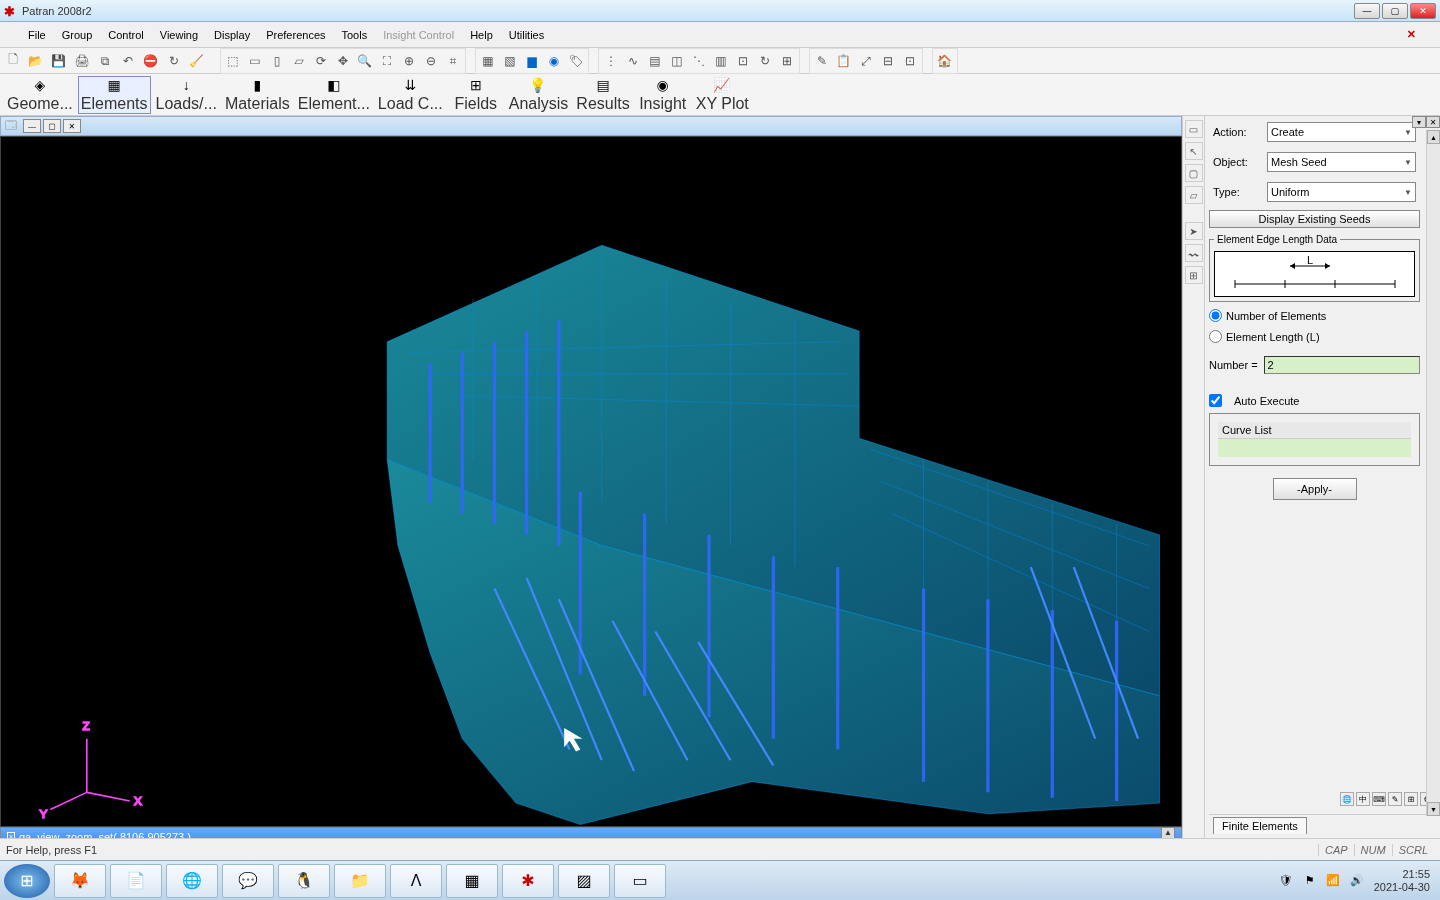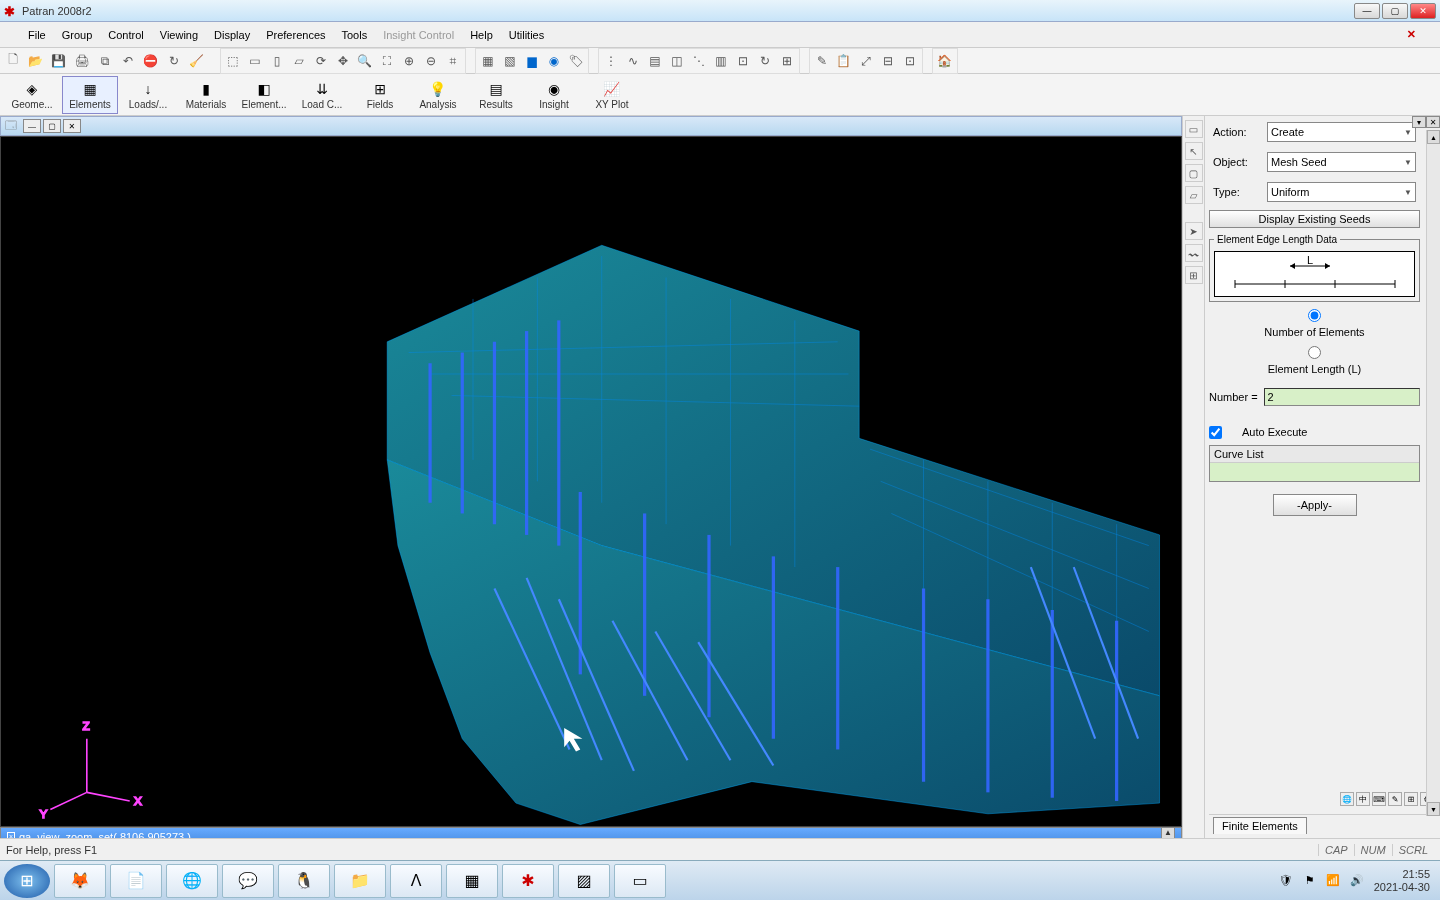--- a/index.html
+++ b/index.html
@@ -22,21 +22,21 @@
 
 .toolbar-row { height: 26px; background: #f4f4f4; border-bottom: 1px solid #ccc; display: flex; align-items: center; padding: 0 2px; gap: 1px; }
 .toolbar-row .tbtn { width: 22px; height: 22px; border: 1px solid transparent; display:flex; align-items:center; justify-content:center; font-size:12px; color:#555; }
 .toolbar-row .sep { width: 6px; }
 .toolbar-row .group { display:flex; border:1px solid #ddd; padding:1px; margin:0 4px; }
 
 
 .apptoolbar { height: 42px; background: #f4f4f4; border-bottom: 1px solid #ccc; display: flex; align-items: center; padding: 0 4px; gap: 2px; }
 .apptoolbar .abtn { min-width: 56px; height: 38px; border: 1px solid transparent; display:flex; flex-direction:column; align-items:center; justify-content:center; gap:1px; padding:0 2px; }
 .apptoolbar .abtn .ic { width:18px; height:18px; display:flex; align-items:center; justify-content:center; font-size:14px; }
-.apptoolbar .abtn .lbl { font-size:10px; color:#333; white-space:nowrap; }
+.apptoolbar .abtn .lbl { font-size:16px; color:#333; white-space:nowrap; }
 
 
 .workspace { flex: 1; display: flex; min-height: 0; }
 
 .viewport-area { flex: 1; display:flex; flex-direction:column; background:#888; min-width:0; }
 .vp-title { height: 20px; background: linear-gradient(#d8e8f8,#b8d8f0); display:flex; align-items:center; padding:0 4px; border:1px solid #9ac; }
 .vp-title .t { flex:1; color:#333; }
 .vp-title .wbtn { width:18px; height:14px; background:#eee; border:1px solid #888; margin-left:2px; display:flex; align-items:center; justify-content:center; font-size:8px; }
 .vp-canvas { flex:1; background:#000; position:relative; border:1px solid #444; }
 .vp-canvas svg { width:100%; height:100%; }
@@ -57,26 +57,26 @@
 .rpanel .panel-close { position:absolute; top:0; right:0; display:flex; }
 .rpanel .panel-close .pc { width:14px; height:12px; border:1px solid #888; background:#ddd; font-size:8px; display:flex; align-items:center; justify-content:center; }
 .rpanel .row { display:flex; align-items:center; gap:6px; padding:2px 4px; }
 .rpanel .row label { width:48px; }
 .rpanel select, .rpanel .dropdown { flex:1; height:20px; border:1px solid #888; background:#fff; padding:0 3px; display:flex; align-items:center; justify-content:space-between; }
 .rpanel .dropdown .arrow { font-size:8px; color:#555; }
 .rpanel button.wide { width: 100%; height: 18px; border:1px solid #888; background:linear-gradient(#fff,#e0e0e0); }
 .rpanel fieldset { border:1px solid #888; padding:6px 4px 4px; }
 .rpanel legend { font-size:10px; padding:0 3px; }
 .rpanel .diagram { height:46px; background:#fff; border:1px solid #000; display:flex; align-items:center; justify-content:center; position:relative; }
-.rpanel .radio-row { display:flex; align-items:center; gap:4px; padding:1px 0;flex-direction:column; }
+.rpanel .radio-row { display:flex; align-items:center; gap:4px; padding:1px 0; }
 .rpanel .radio-row input { margin:0; }
 .rpanel .num-row { display:flex; align-items:center; gap:6px; margin-top:6px; }
 .rpanel .num-row input { flex:1; height:18px; background:#d8f0c8; border:1px inset #888; padding:0 3px; }
-.rpanel .cb-row { display:flex; align-items:flex-start; gap:20px; }
-.rpanel .curve-list { border:1px solid #888; padding:0; }
+.rpanel .cb-row { display:flex; align-items:center; gap:12px; }
+.rpanel .curve-list { border:1px solid #888; padding:8px; }
 .rpanel .curve-list .hdr { background:#e8e8e8; padding:2px 4px; border-bottom:1px solid #ccc; }
 .rpanel .curve-list input { width:100%; height:18px; background:#d8f0c8; border:none; padding:0 3px; }
 .rpanel button.apply { width:84px; height:22px; margin:6px auto; display:block; border:1px solid #888; background:linear-gradient(#fff,#e0e0e0); }
 .rpanel .tray { margin-top:auto; display:flex; justify-content:flex-end; gap:2px; padding:2px; }
 .rpanel .tray .ti { width:14px; height:14px; border:1px solid #aaa; background:#eee; font-size:8px; display:flex; align-items:center; justify-content:center; }
 .rpanel .tab-bottom { height:20px; border-top:1px solid #ccc; display:flex; align-items:flex-end; }
 .rpanel .tab-bottom .tab { padding:2px 8px; border:1px solid #888; border-bottom:none; background:#f8f8f8; margin-left:4px; }
 .rpanel .scroll-side { position:absolute; right:0; top:14px; bottom:22px; width:14px; background:#e8e8e8; border-left:1px solid #ccc; }
 .rpanel .scroll-side .up, .rpanel .scroll-side .dn { height:14px; background:#ddd; border:1px solid #aaa; font-size:7px; display:flex; align-items:center; justify-content:center; }
 .rpanel .scroll-side .track { height: calc(100% - 28px); }

